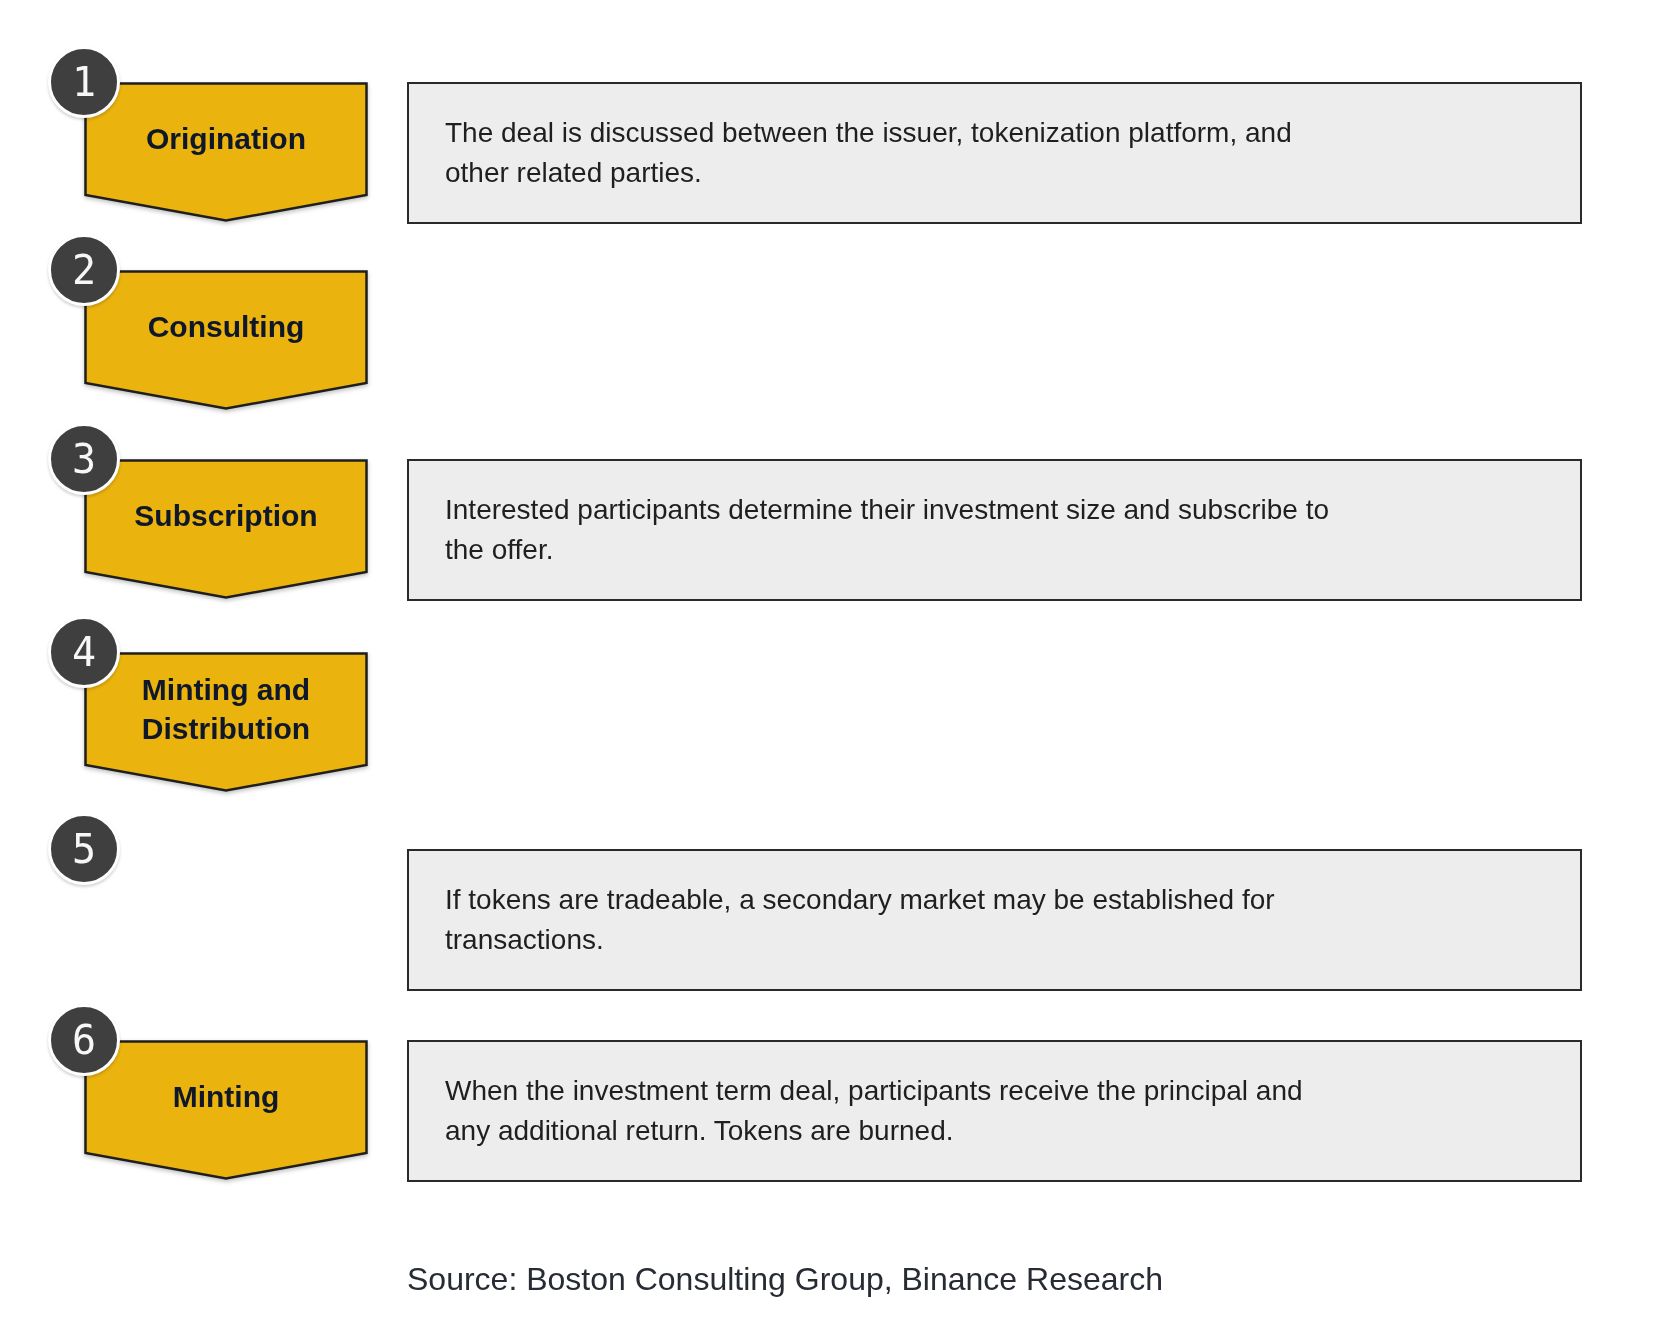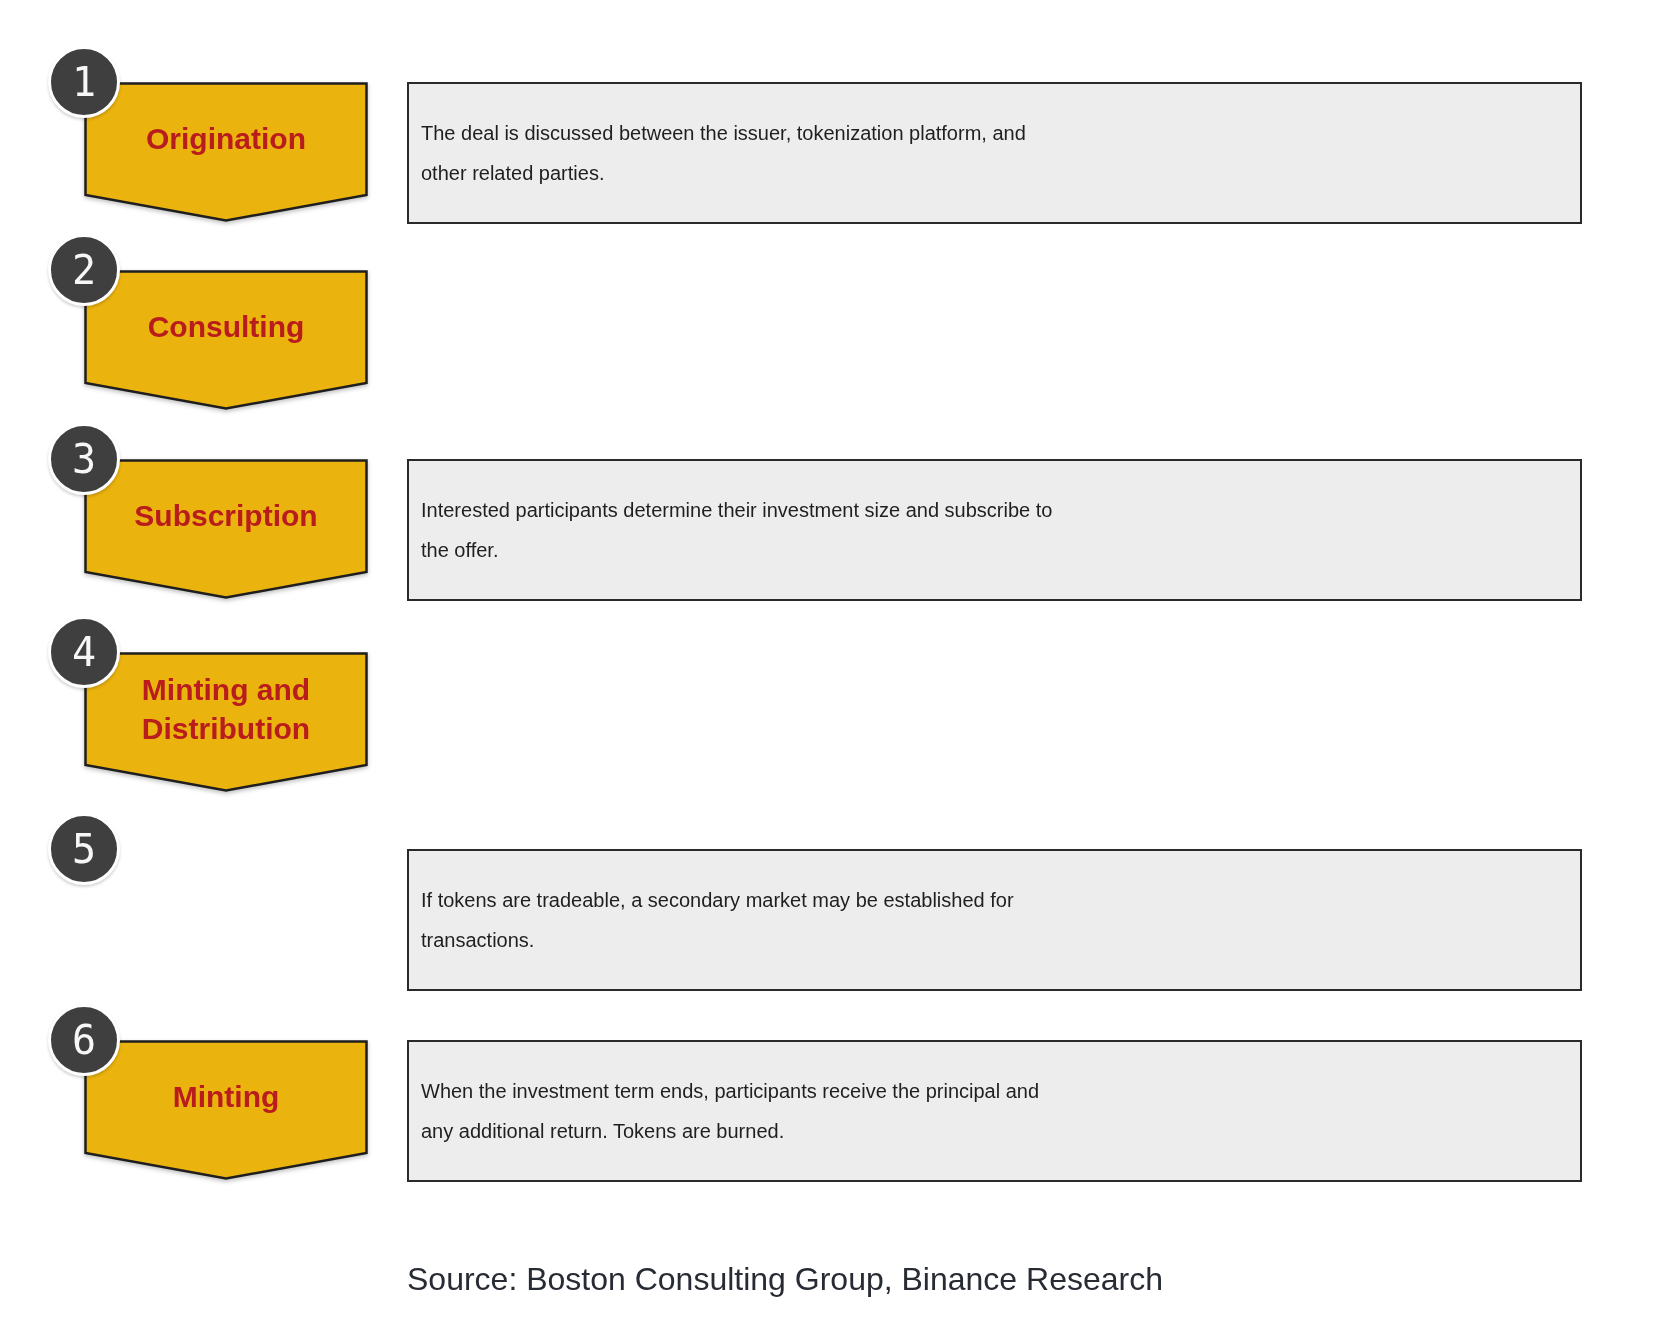--- a/index.html
+++ b/index.html
@@ -63,43 +63,44 @@
     position: absolute;
     left: 0; right: 0; top: 0;
     height: 113px;
     display: flex;
     align-items: center;
     justify-content: center;
     text-align: right;
     font-weight: 700;
     font-size: 30px;
     line-height: 39px;
-    color: #b91c1c;
+    color: #0f172a;
     white-space: pre-line;
     z-index: 2;
   }
 
   .desc-box {
     position: absolute;
     left: 407px;
     top: 0;
     width: 1175px;
     height: 142px;
     box-sizing: border-box;
     background: #ededed;
     border: 2px solid #2a2a2a;
     display: flex;
     align-items: center;
     padding: 0 20px 0 12px;
   }
   .desc-text {
-    font-size: 20px;
+    font-size: 28px;
     line-height: 40px;
     color: #1f1f1f;
     white-space: pre-line;
+    margin-left: 24px;
   }
 
   .source-note {
     position: absolute;
     left: 407px;
     top: 1260px;
     font-size: 32px;
     line-height: 38px;
     color: #272b33;
   }
@@ -180,20 +181,20 @@
     <div class="num-circle">
       <span>6</span>
     </div>
     <div class="banner">
       <svg viewBox="0 0 284 140">
         <polygon points="1.5,1.5 282.5,1.5 282.5,113 142,138.5 1.5,113" fill="#ebb30e" stroke="#1e1e1e" stroke-width="2.5"></polygon>
       </svg>
       <div class="banner-label">Minting</div>
     </div>
     <div class="desc-box">
-      <div class="desc-text">When the investment term ends, participants receive the principal and
+      <div class="desc-text">When the investment term deal, participants receive the principal and
 any additional return. Tokens are burned.</div>
     </div>
   </div>
 
   <div class="source-note">Source: Boston Consulting Group, Binance Research</div>
 
 </div>
 
 </body></html>

